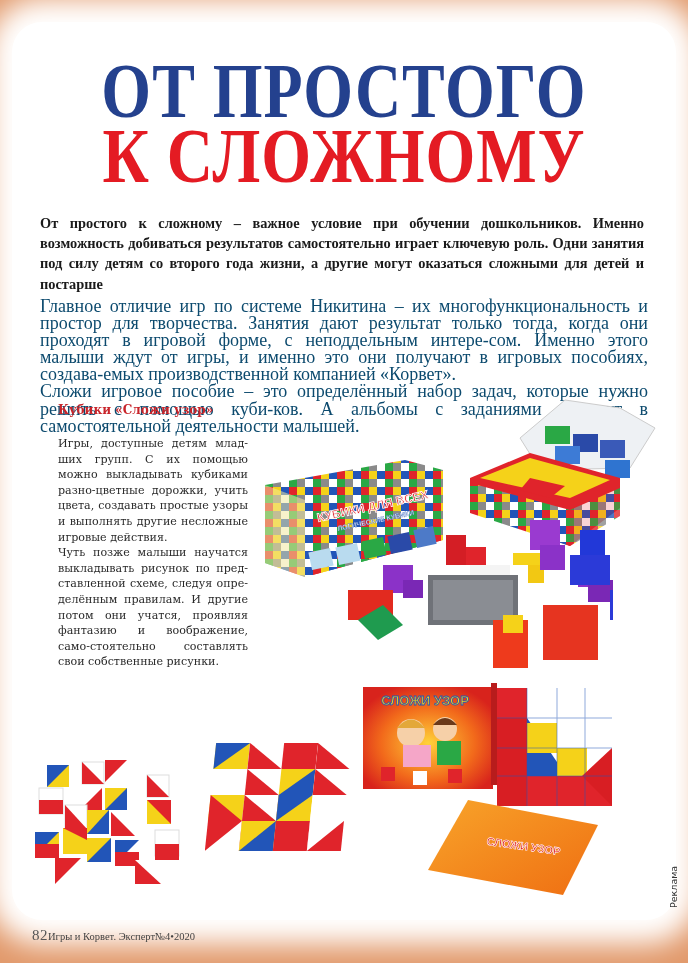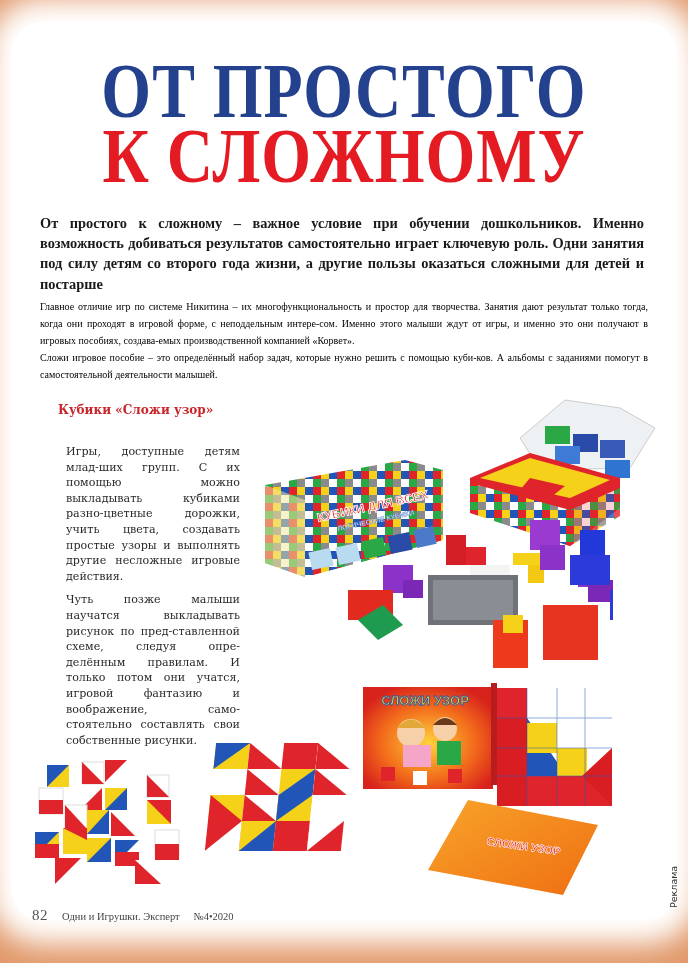--- a/index.html
+++ b/index.html
@@ -37,44 +37,44 @@
     position: absolute; left: 40px; top: 213px; width: 604px;
     font-family: "Liberation Serif", serif; font-weight: bold;
     font-size: 14.4px; line-height: 20.2px; text-align: justify;
     color: #1a1a1a;
   }
 
   
   .intro {
     position: absolute; left: 40px; top: 298px; width: 608px;
     font-family: "Liberation Serif", serif;
-    font-size: 10px; line-height: 17.1px; text-align: justify;
-    color: #000000;
+    font-size: 18px; line-height: 17.1px; text-align: justify;
+    color: #0c4a6e;
   }
   .intro p { margin: 0; }
 
   
   .section-title {
     position: absolute; left: 58px; top: 398px; width: 200px;
     font-family: "DejaVu Serif", serif; font-weight: bold;
     font-size: 12px; line-height: 24px; color: #c8242a;
   }
 
   .column-text {
     position: absolute; left: 58px; top: 436px; width: 190px;
     font-family: "DejaVu Serif", serif;
     font-size: 11.1px; line-height: 15.6px; text-align: justify;
     color: #2a2a2a;
   }
-  .column-text p { margin: 8px; }
+  .column-text p { margin: 0; }
 
   
   .footer {
-    position: absolute; left: 32px; top: 907px; height: 18px;
-    display: flex; align-items: baseline; gap: 14px;
+    position: absolute; left: 32px; top: 927px; height: 18px;
+    display: flex; align-items: baseline; 
     font-family: "Liberation Serif", serif; color: #444;
   }
   .footer .page-num { font-size: 15px; color: #555; letter-spacing: 0.5px; }
   .footer .mag { font-size: 10.5px; }
   .footer .issue { font-size: 10.5px; }
 
   .ad-label {
     position: absolute; left: 668px; top: 908px;
     transform-origin: 0 0; transform: rotate(-90deg);
     font-family: "DejaVu Sans", sans-serif; font-size: 9.5px; color: #333;
@@ -87,34 +87,34 @@
 </style>
 </head>
 <body>
 
 <div class="page-frame"></div>
 <div class="page-glow"></div>
 
 <div class="headline line1">ОТ ПРОСТОГО</div>
 <div class="headline line2">К СЛОЖНОМУ</div>
 
-<div class="lead">От простого к сложному – важное условие при обучении дошкольников. Именно возможность добиваться результатов самостоятельно играет ключевую роль. Одни занятия под силу детям со второго года жизни, а другие пользы оказаться сложными для детей и постарше</div>
+<div class="lead">От простого к сложному – важное условие при обучении дошкольников. Именно возможность добиваться результатов самостоятельно играет ключевую роль. Одни занятия под силу детям со второго года жизни, а другие могут оказаться сложными для детей и постарше</div>
 
 <div class="intro">
   <p>Главное отличие игр по системе Никитина – их многофункциональность и простор для творчества. Занятия дают результат только тогда, когда они проходят в игровой форме, с неподдельным интере-сом. Именно этого малыши ждут от игры, и именно это они получают в игровых пособиях, создава-емых производственной компанией «Корвет».</p>
   <p>Сложи игровое пособие – это определённый набор задач, которые нужно решить с помощью куби-ков. А альбомы с заданиями помогут в самостоятельной деятельности малышей.</p>
 </div>
 
 <div class="section-title">
   <div>Кубики «Сложи узор»</div>
 </div>
 
 <div class="column-text">
   <p>Игры, доступные детям млад-ших групп. С их помощью можно выкладывать кубиками разно-цветные дорожки, учить цвета, создавать простые узоры и выполнять другие несложные игровые действия.</p>
-  <p>Чуть позже малыши научатся выкладывать рисунок по пред-ставленной схеме, следуя опре-делённым правилам. И только потом они учатся, игровой фантазию и воображение, само-стоятельно составлять свои собственные рисунки.</p>
+  <p>Чуть позже малыши научатся выкладывать рисунок по пред-ставленной схеме, следуя опре-делённым правилам. И другие потом они учатся, проявляя фантазию и воображение, само-стоятельно составлять свои собственные рисунки.</p>
 </div>
 
 <div class="img" style="left:265px;top:455px;width:180px;height:125px;">
   <svg width="180" height="125" viewBox="0 0 180 125">
     <defs>
       <pattern id="mosaic" width="24" height="16" patternUnits="userSpaceOnUse">
         <rect width="8" height="8" fill="#e0242b"></rect>
           <rect x="8" width="8" height="8" fill="#f5d219"></rect>
           <rect x="16" width="8" height="8" fill="#2255b8"></rect>
         <rect y="8" width="8" height="8" fill="#2aa845"></rect>
@@ -317,17 +317,17 @@
           <stop offset="1" stop-color="#ef6e12"></stop>
       </linearGradient>
     </defs>
     <polygon points="40,0 170,25 135,95 0,70" fill="url(#bookletgrad)"></polygon>
     <text x="95" y="50" text-anchor="middle" font-family="Liberation Sans, sans-serif" font-weight="bold" font-size="11" fill="#e0242b" stroke="#fff" stroke-width="0.6" transform="rotate(8 95 50)">СЛОЖИ УЗОР</text>
   </svg>
 </div>
 
 <div class="footer">
   <span class="page-num">82</span>
-  <span class="mag">Одни и Игрушки. Эксперт</span>
+  <span class="mag">Игры и Корвет. Эксперт</span>
   <span class="issue">№4•2020</span>
 </div>
 
 <div class="ad-label">Реклама</div>
 
 </body></html>

